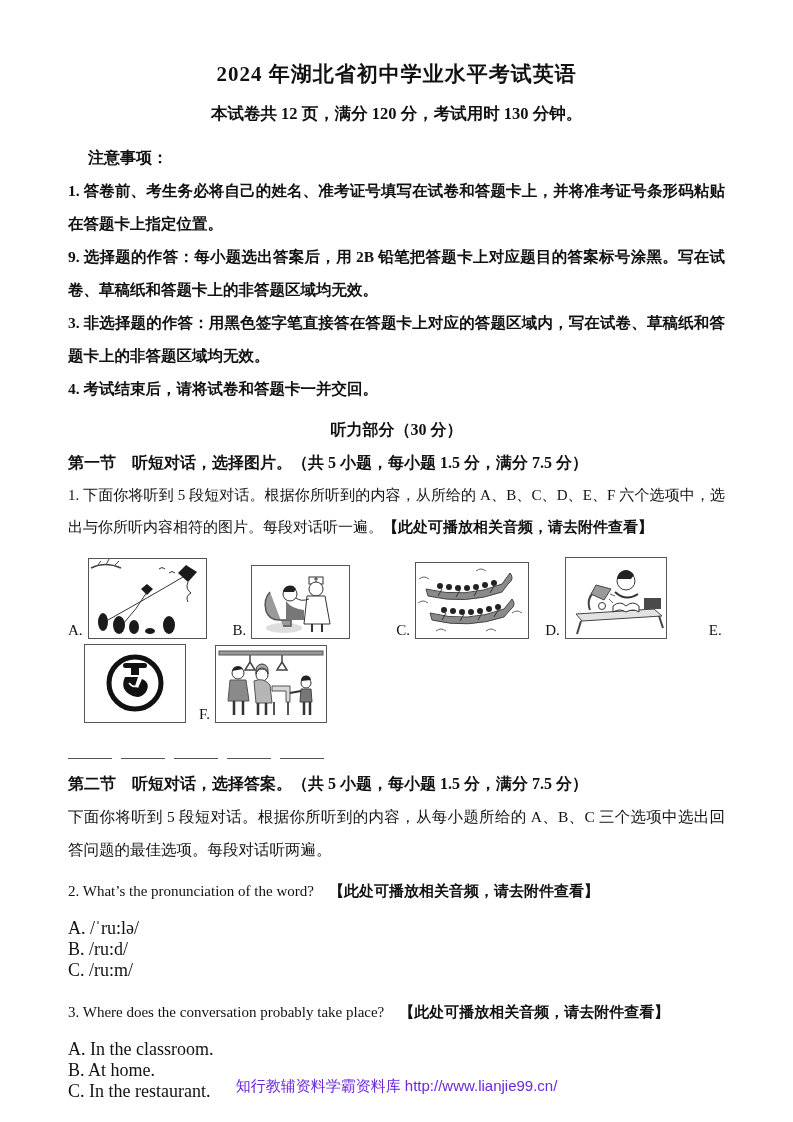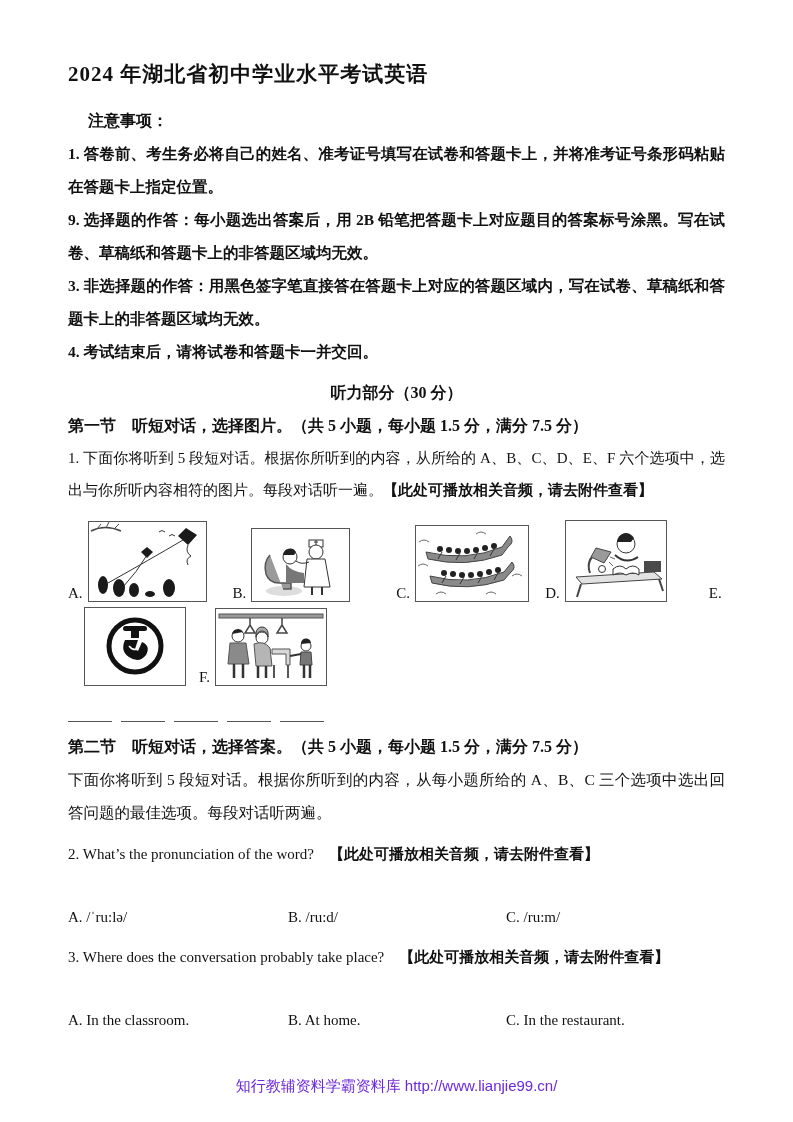--- a/index.html
+++ b/index.html
@@ -4,57 +4,58 @@
 <style>
   * { margin:0; padding:0; box-sizing:border-box; }
   html,body { background:#e8e8e8; }
   .page {
     position:relative; width:793px; height:1122px; margin:0 auto;
     background:#ffffff; color:#111;
     font-family:"Liberation Serif","DejaVu Serif",serif;
     overflow:hidden;
   }
   .inner { padding:0 68px; }
-  .title { margin-top:60px; font-size:21px; font-weight:bold; letter-spacing:1px; }
+  .title { margin-top:60px; text-align:center; font-size:21px; font-weight:bold; letter-spacing:1px; }
   .subtitle { margin-top:15px; text-align:center; font-size:16.5px; font-weight:bold; }
   .notice-heading { margin-top:16px; font-size:16px; font-weight:bold; line-height:33px;margin-left:20px; }
   .notice p { font-size:15.5px; font-weight:bold; line-height:33px; text-align:justify; }
   .section-heading { text-align:center; font-size:16px; font-weight:bold; line-height:33px; margin-top:8px; }
   .part-heading { font-size:16px; font-weight:bold; line-height:33px; }
   .part-desc { font-size:15px; line-height:32px; text-align:justify; }
   .part-desc .audio-note, .q-line .audio-note { font-weight:bold; }
   .part-desc-bold { font-size:15.5px; font-weight:normal; line-height:33px; text-align:justify; }
   .img-row { display:flex; align-items:flex-end; margin-top:14px; }
   .img-row.row2 { margin-top:5px; }
   .opt-label { font-size:15px; margin-right:5px; line-height:18px; }
   .img-box { border:1px solid #555; background:#fff; }
   .img-box svg { display:block; }
   .blanks { margin-top:22px; height:16px; }
   .blank { display:inline-block; width:44px; height:12px; border-bottom:1.5px solid #555; margin-right:9px; }
   .q-line { font-size:15px; line-height:30px; margin-top:12px; }
   .q-en { font-size:15px; }
-  .opts-row { display:flex; margin-top:40px; font-size:15px; }
+  .opts-row { display:flex; margin-top:12px; font-size:18px;flex-direction:column; }
   .opts-row .opt-c1 { width:220px; }
   .opts-row .opt-c2 { width:218px; }
   .opts-row .opt-c3 { flex:1; }
   .footer {
     position:absolute; left:0; right:0; bottom:26px; text-align:center;
     font-family:"Liberation Sans","DejaVu Sans",sans-serif;
     font-size:15px; color:#6d28d9;
   }
   .mt6 { margin-top:6px;font-family:Liberation Serif, serif; }
   .mt10 { margin-top:10px; }
 </style>
 </head>
 <body>
 
 <div class="page">
   <div class="inner">
 
     <div class="title">2024 年湖北省初中学业水平考试英语</div>
+    <div class="subtitle">本试卷共 12 页，满分 120 分，考试用时 130 分钟。</div>
 
     <div class="notice">
       <div class="notice-heading">注意事项：</div>
       <p>1. 答卷前、考生务必将自己的姓名、准考证号填写在试卷和答题卡上，并将准考证号条形码粘贴在答题卡上指定位置。</p>
       <p>9. 选择题的作答：每小题选出答案后，用 2B 铅笔把答题卡上对应题目的答案标号涂黑。写在试卷、草稿纸和答题卡上的非答题区域均无效。</p>
       <p>3. 非选择题的作答：用黑色签字笔直接答在答题卡上对应的答题区域内，写在试卷、草稿纸和答题卡上的非答题区域均无效。</p>
       <p>4. 考试结束后，请将试卷和答题卡一并交回。</p>
     </div>
 
     <div class="section-heading">听力部分（30 分）</div>

